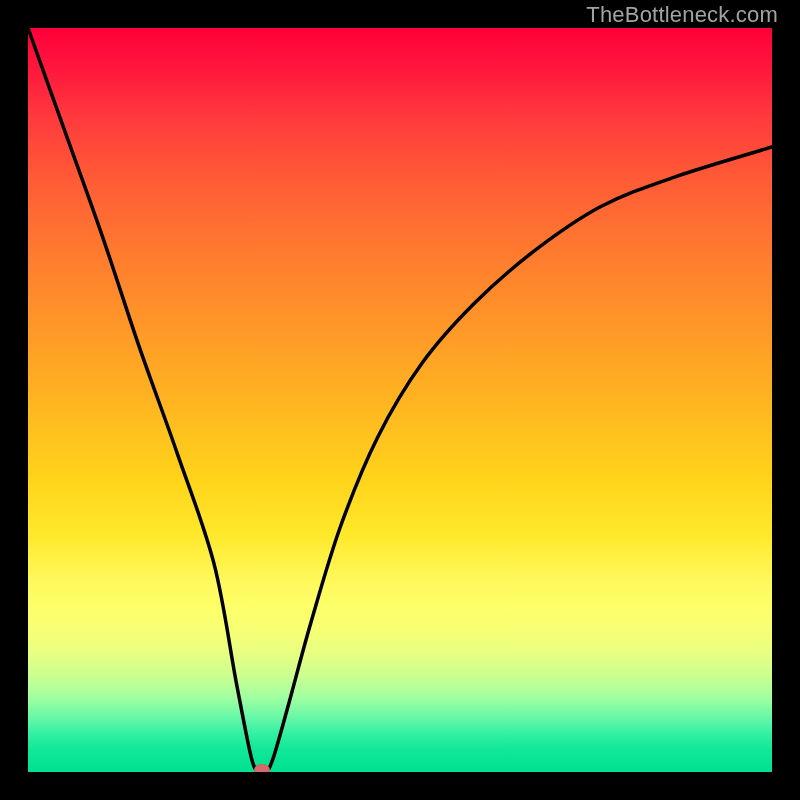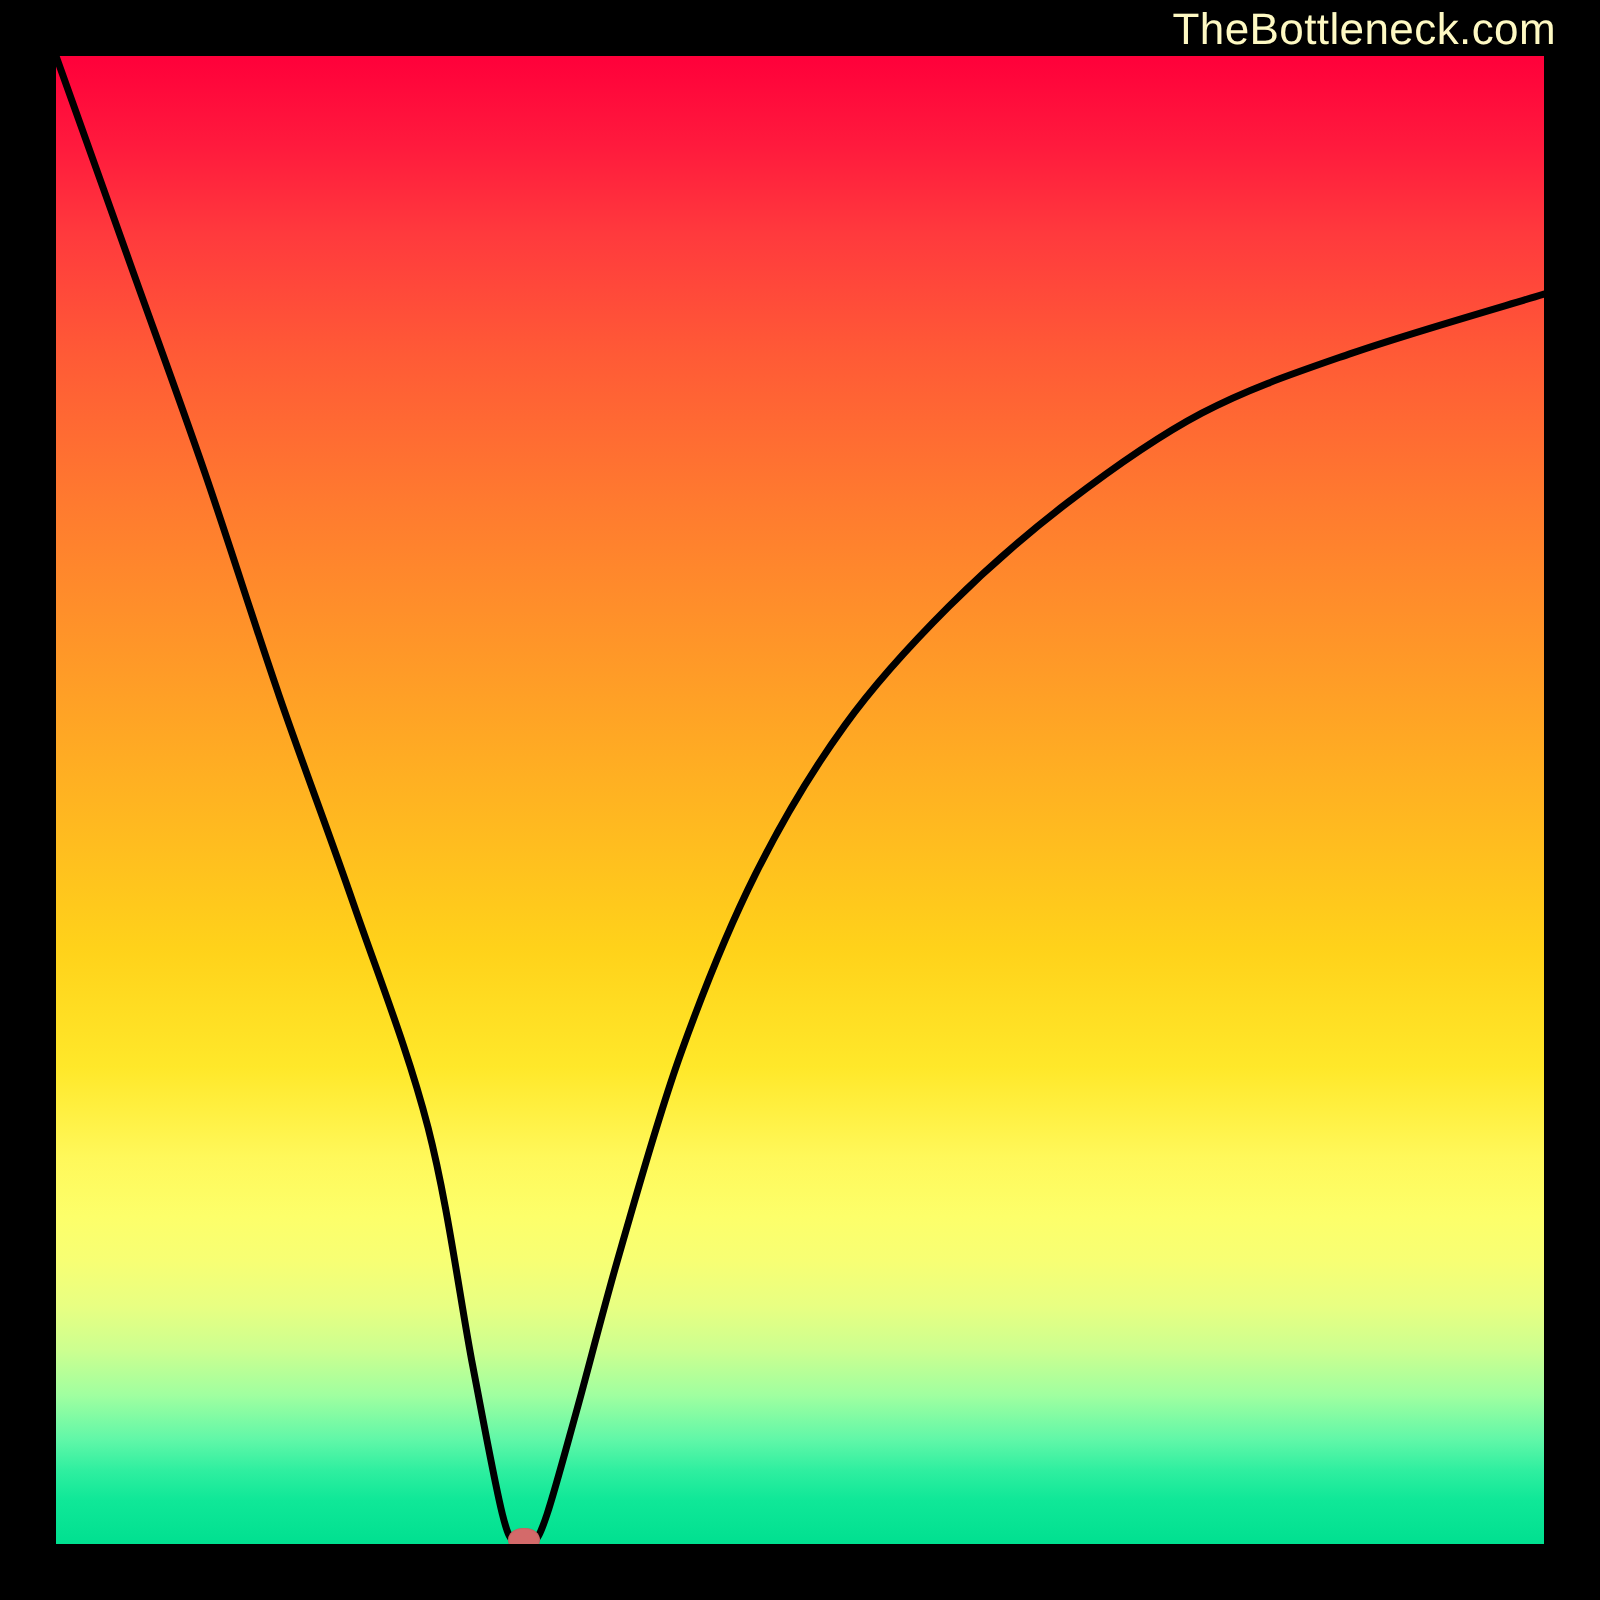--- a/index.html
+++ b/index.html
@@ -16,21 +16,21 @@
     top: 0;
     left: 0;
     width: 800px;
     height: 800px;
     background: #000;
   }
   .watermark {
     position: absolute;
     top: 2px;
     right: 22px;
-    color: #fef9c3;
+    color: #a3a3a3;
     font-size: 22px;
     font-weight: 400;
     letter-spacing: 0.2px;
   }
   .plot {
     position: absolute;
     top: 28px;
     left: 28px;
     width: 744px;
     height: 744px;

